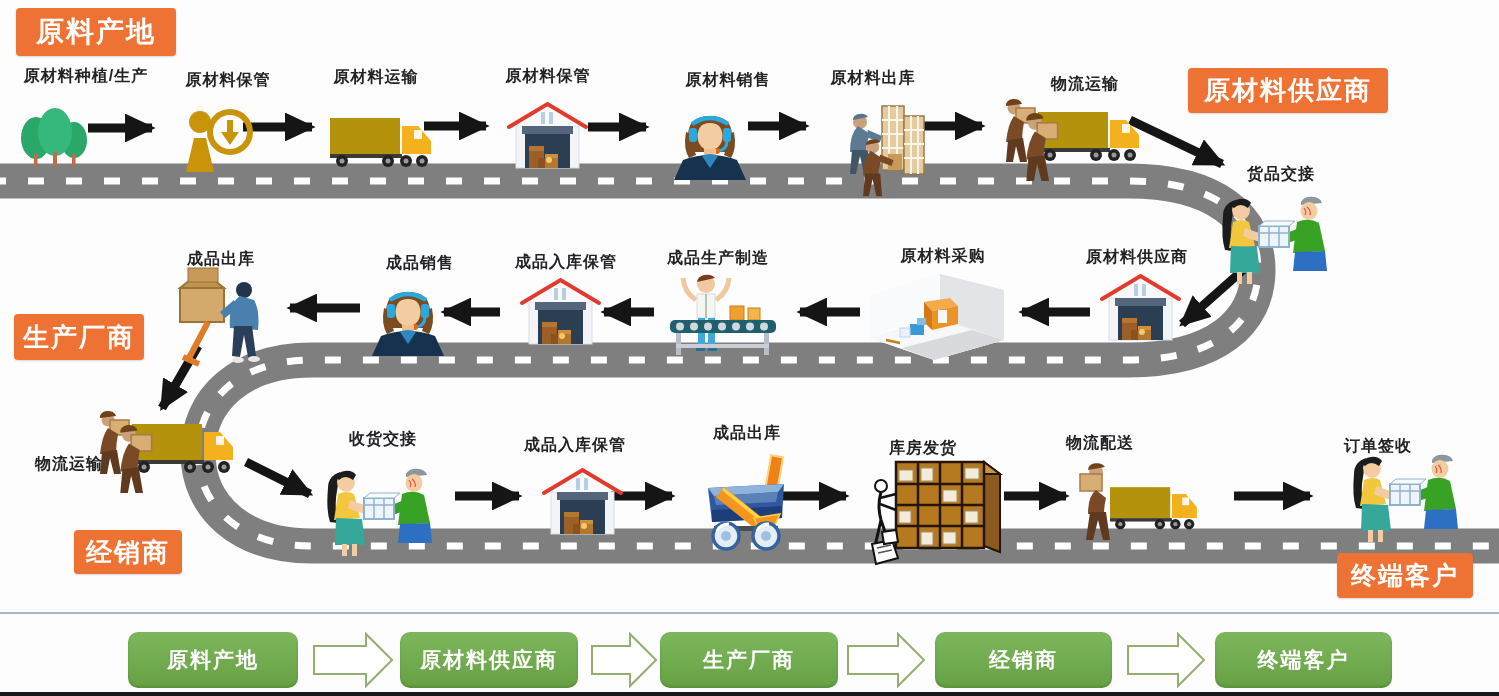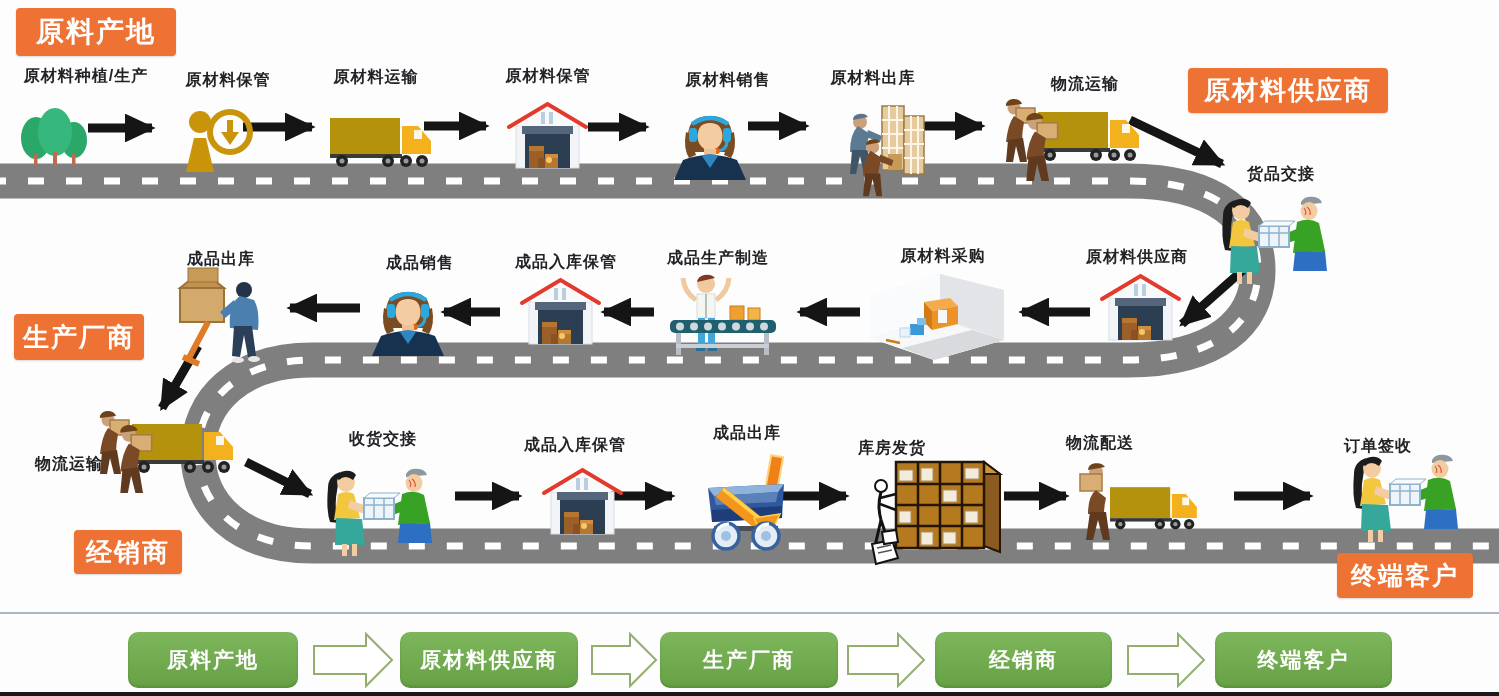--- a/index.html
+++ b/index.html
@@ -385,21 +385,21 @@
   <span class="lbl" style="left:943px;top:246px">原材料采购</span>
   <span class="lbl" style="left:718px;top:248px">成品生产制造</span>
   <span class="lbl" style="left:566px;top:252px">成品入库保管</span>
   <span class="lbl" style="left:420px;top:253px">成品销售</span>
   <span class="lbl" style="left:221px;top:249px">成品出库</span>
 
   <span class="lbl" style="left:69px;top:454px">物流运输</span>
   <span class="lbl" style="left:383px;top:429px">收货交接</span>
   <span class="lbl" style="left:575px;top:435px">成品入库保管</span>
   <span class="lbl" style="left:747px;top:423px">成品出库</span>
-  <span class="lbl" style="left:892px;top:438px">库房发货</span>
+  <span class="lbl" style="left:923px;top:438px">库房发货</span>
   <span class="lbl" style="left:1100px;top:433px">物流配送</span>
   <span class="lbl" style="left:1378px;top:436px">订单签收</span>
 
   <div class="badge" style="left:16px;top:8px;width:160px;height:48px;font-size:28px">原料产地</div>
   <div class="badge" style="left:1188px;top:68px;width:200px;height:45px;font-size:26px">原材料供应商</div>
   <div class="badge" style="left:14px;top:314px;width:130px;height:46px;font-size:26px">生产厂商</div>
   <div class="badge" style="left:74px;top:530px;width:108px;height:44px;font-size:26px">经销商</div>
   <div class="badge" style="left:1337px;top:553px;width:136px;height:45px;font-size:25px">终端客户</div>
 
   <div class="divider"></div>

